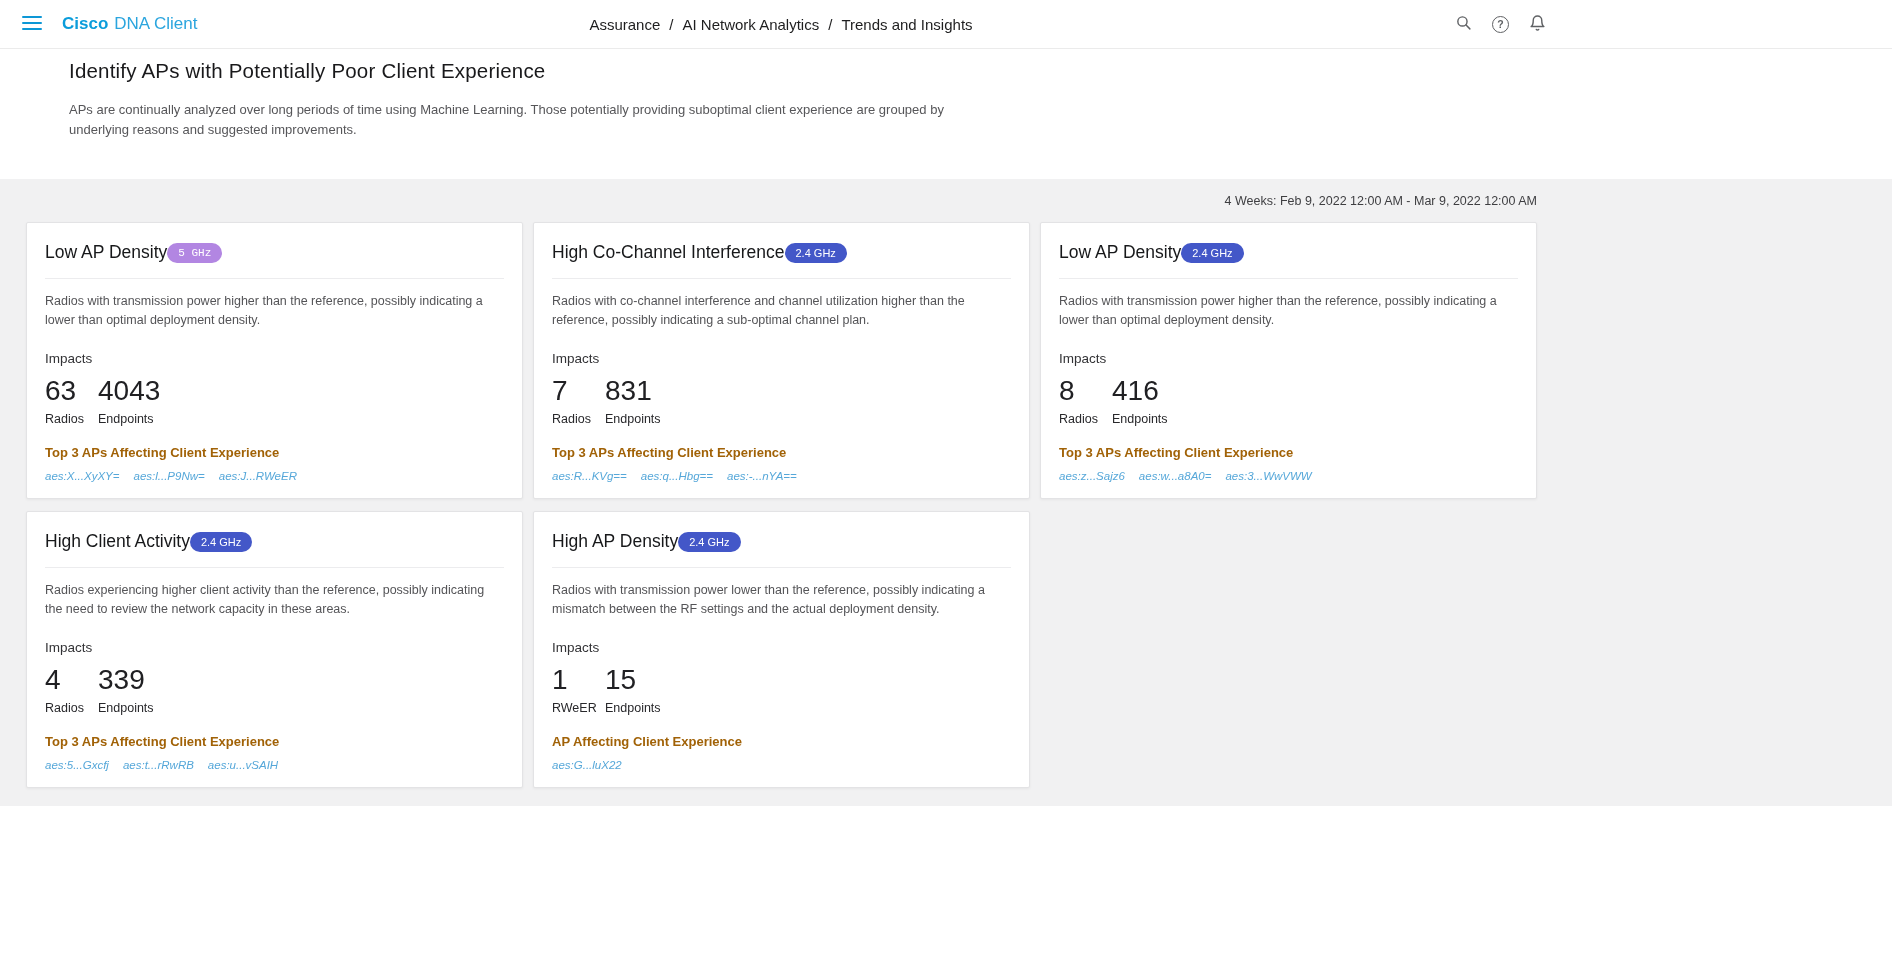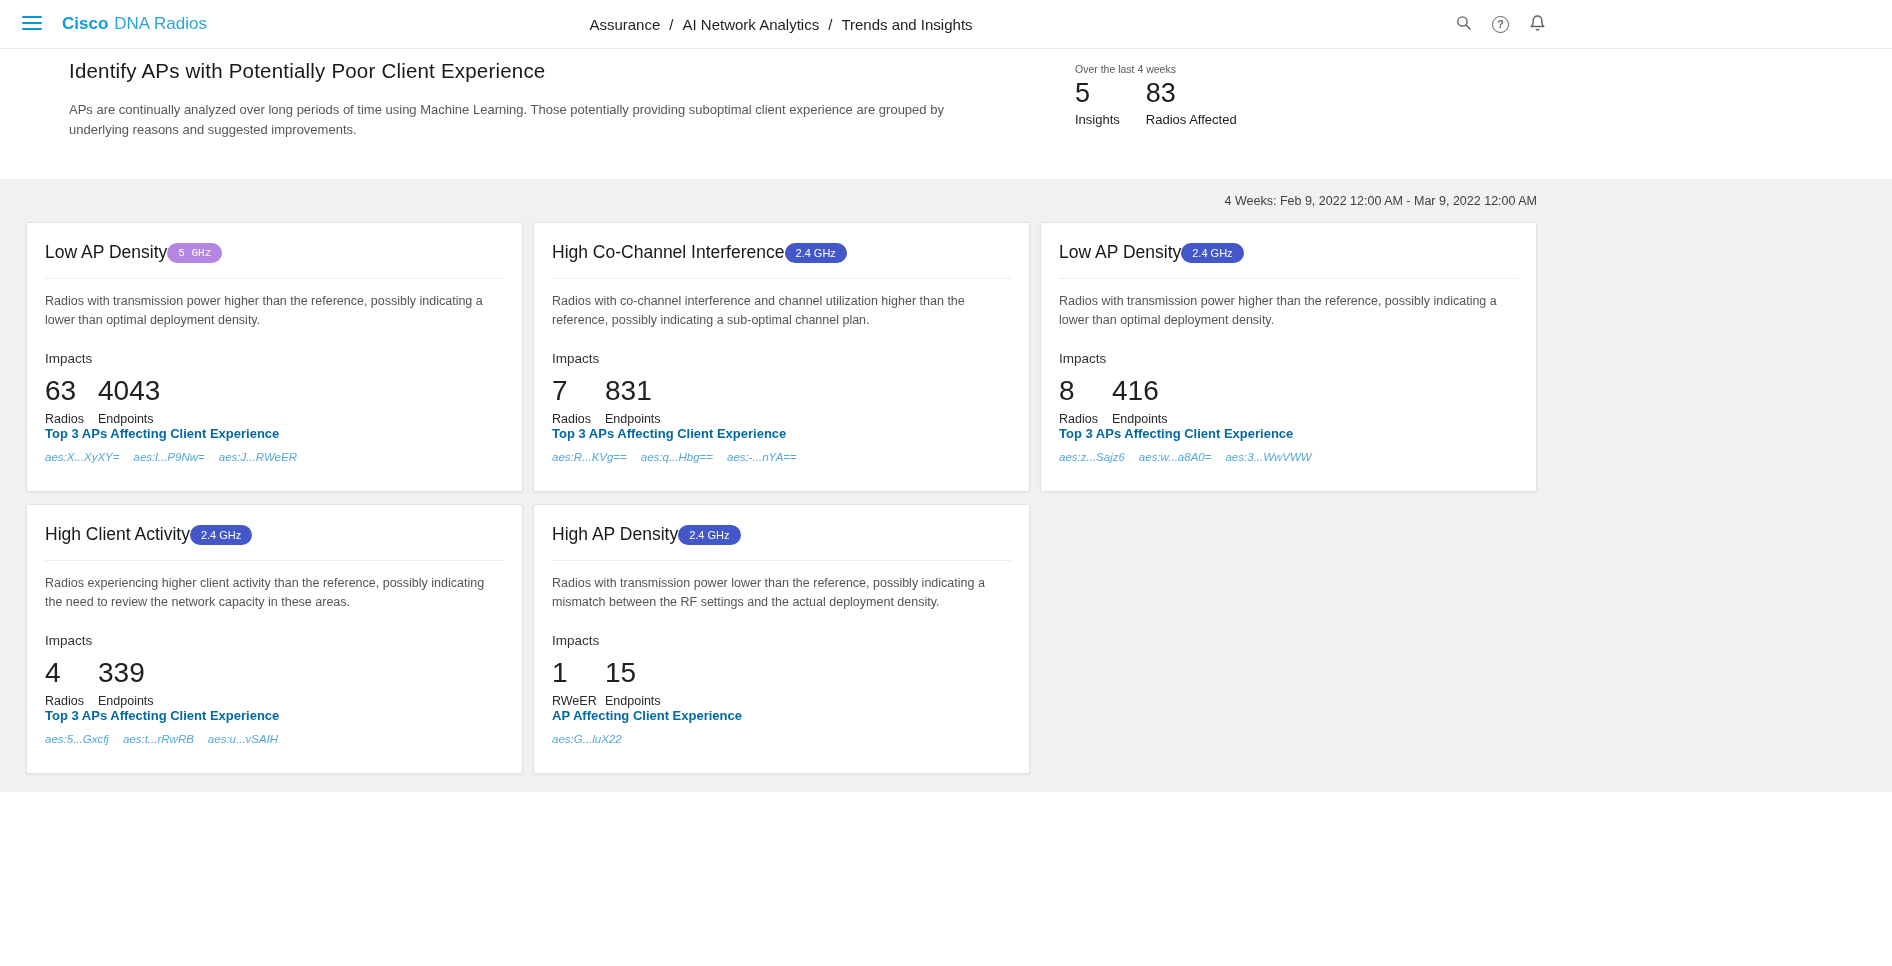--- a/index.html
+++ b/index.html
@@ -53,41 +53,41 @@
   .card-head { display: flex; align-items: center; }
   .card-title { font-size: 17.5px; font-weight: 400; margin: 0; color: #17181a; }
   .badge { color: #fff; font-size: 11px; padding: 4px 11px; border-radius: 11px; white-space: nowrap; }
   .card-divider { border: none; border-top: 1px solid #ececee; margin: 15px 0 13px; }
   .card-desc { margin: 0; font-size: 12.5px; line-height: 1.5; color: #545457; min-height: 38px; }
   .impacts-label { margin-top: 21px; font-size: 13.5px; color: #333336; }
   .impacts { display: flex; margin-top: 9px; }
   .impact:first-child { min-width: 53px; }
   .impact-value { font-size: 28px; color: #202023; }
   .impact-name { font-size: 12.5px; margin-top: 5px; color: #28282b; }
-  .aps-heading { font-size: 13px; font-weight: 700; color: #0369a1; }
+  .aps-heading { font-size: 13px; font-weight: 700; margin-top: 19px; color: #a16207; }
   .ap-links { display: flex; gap: 14px; margin-top: 10px; flex-wrap: wrap; font-style: italic; }
   .ap-link { font-size: 11.5px; color: #55a7d9; text-decoration: none; cursor: pointer; }
 </style>
 </head>
 <body>
 
 <header class="topbar">
   <div class="shell">
     <button class="menu-btn">
       <span>
         <svg width="20" height="16" viewBox="0 0 20 16" stroke="#0d97d6" stroke-width="2" stroke-linecap="round">
           <line x1="1" y1="2" x2="19" y2="2"></line>
             <line x1="1" y1="8" x2="19" y2="8"></line>
             <line x1="1" y1="14" x2="19" y2="14"></line>
         </svg>
       </span>
     </button>
     <div class="brand">
       <span class="brand-cisco">Cisco</span>
-      <span class="brand-product">DNA Radios</span>
+      <span class="brand-product">DNA Client</span>
     </div>
     <nav class="breadcrumb">
       <span class="crumb">Assurance</span>
       <span class="sep">/</span>
       <span class="crumb">AI Network Analytics</span>
       <span class="sep">/</span>
       <span class="crumb crumb-current">Trends and Insights</span>
     </nav>
     <div class="topbar-right">
       <button class="icon-btn">
@@ -112,33 +112,20 @@
     </div>
   </div>
 </header>
 
 <section class="intro">
   <div class="shell">
     <div class="intro-text">
       <h1 class="page-title">Identify APs with Potentially Poor Client Experience</h1>
       <p class="page-desc">APs are continually analyzed over long periods of time using Machine Learning. Those potentially providing suboptimal client experience are grouped by underlying reasons and suggested improvements.</p>
     </div>
-    <div class="summary">
-      <div class="summary-period">Over the last 4 weeks</div>
-      <div class="summary-stats">
-        <div class="stat">
-          <div class="sum-value">5</div>
-          <div class="sum-label">Insights</div>
-        </div>
-        <div class="stat">
-          <div class="sum-value">83</div>
-          <div class="sum-label">Radios Affected</div>
-        </div>
-      </div>
-    </div>
   </div>
 </section>
 
 <section class="content">
   <div class="shell">
     <div class="daterange">4 Weeks: Feb 9, 2022 12:00 AM - Mar 9, 2022 12:00 AM</div>
     <div class="cards">
 
       <article class="card">
         <div class="card-head">

